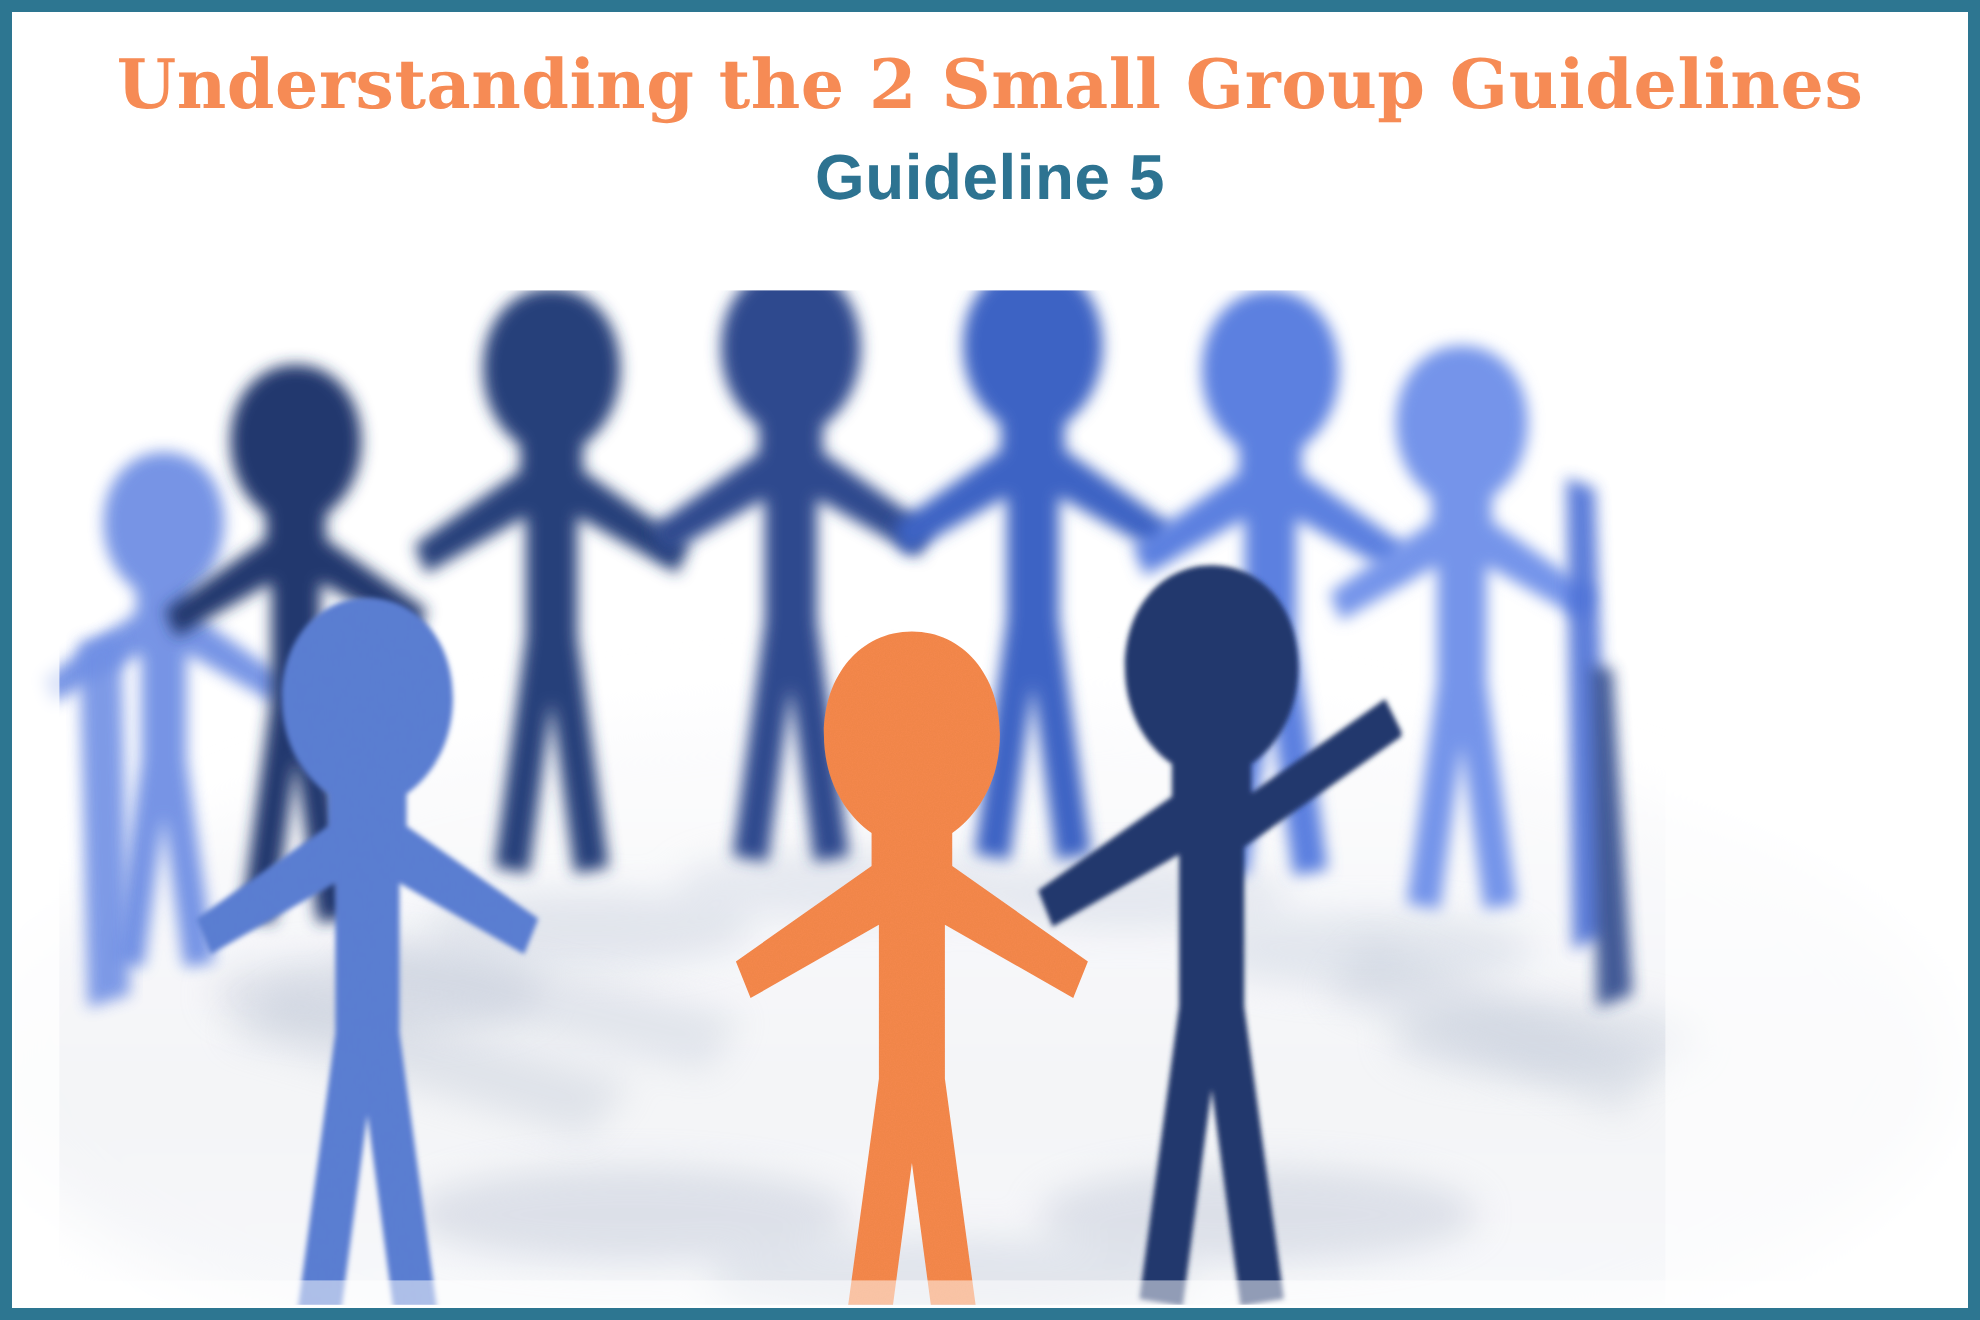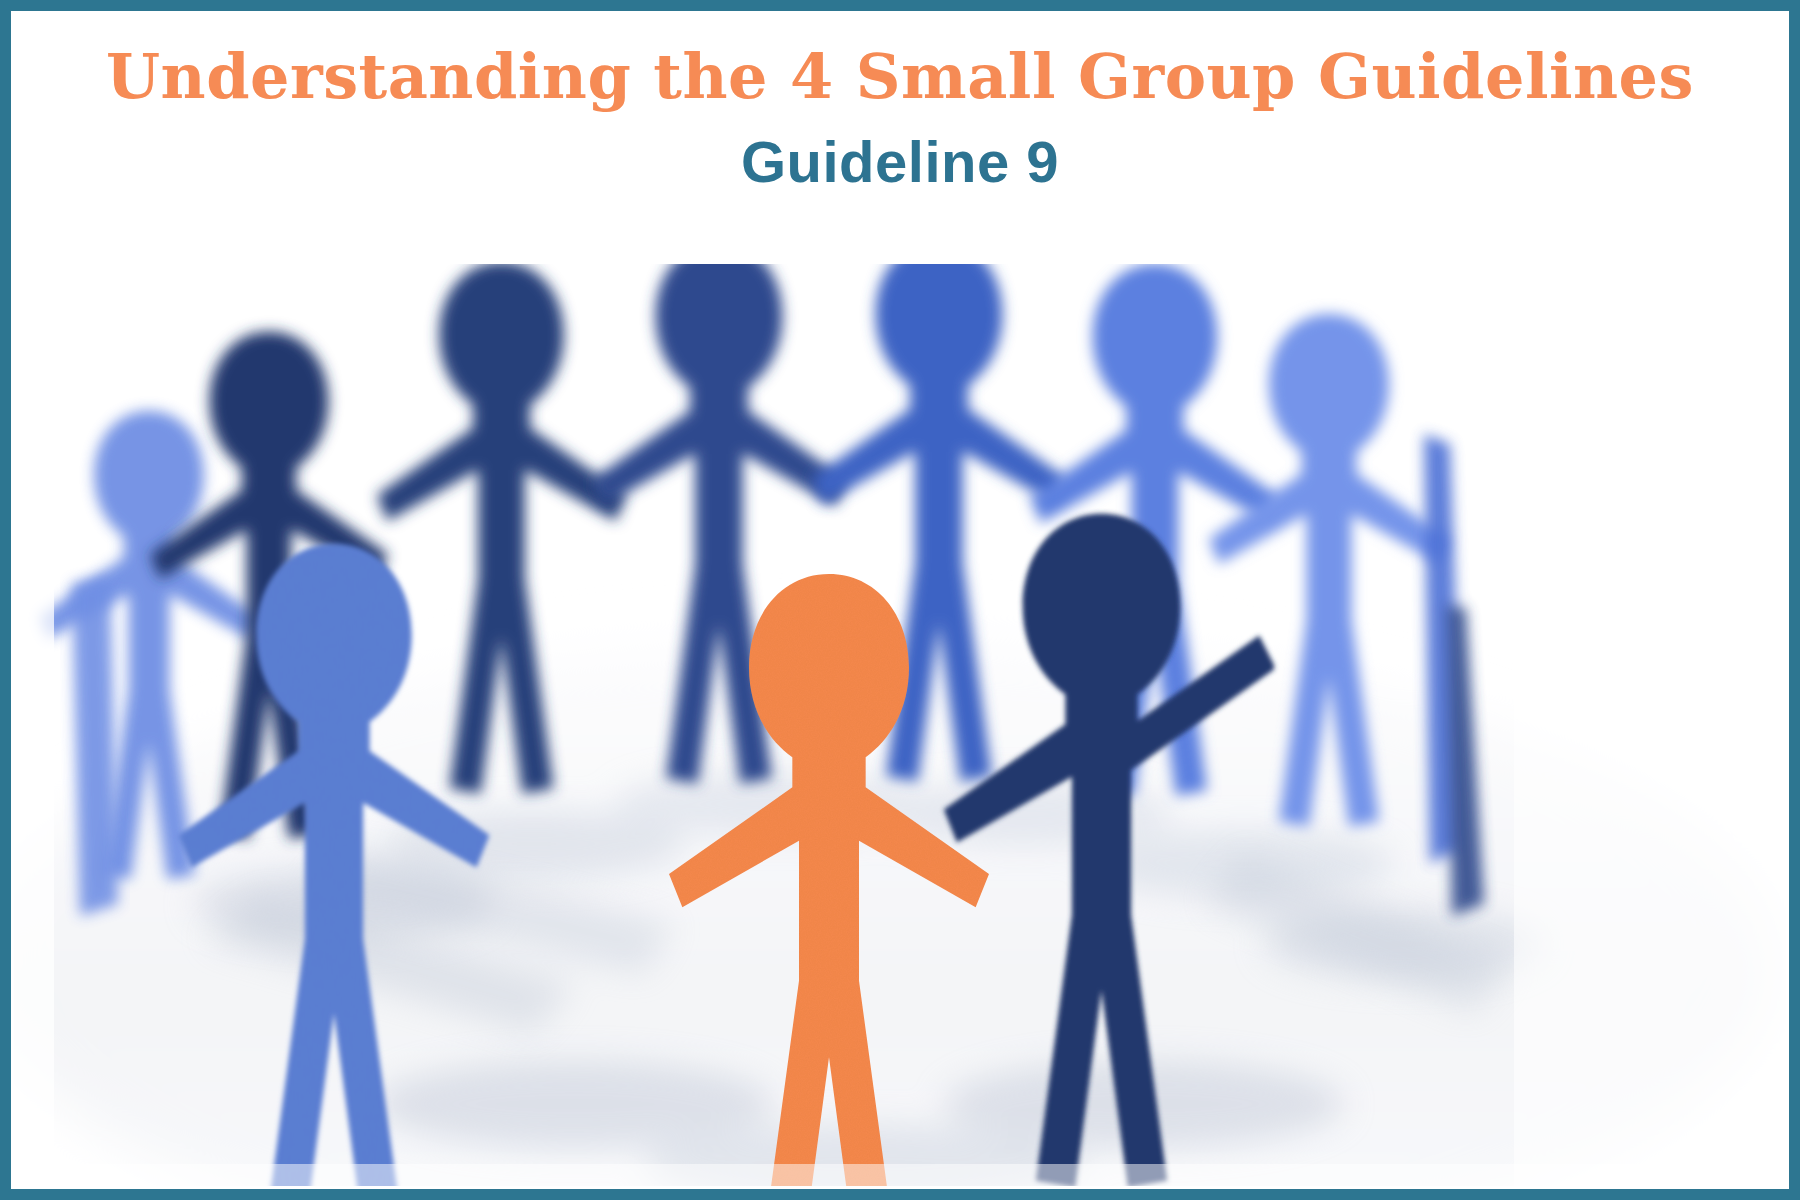--- a/index.html
+++ b/index.html
@@ -53,22 +53,22 @@
     background:#ffffff;
   }
   .photo svg{display:block;width:100%;height:100%;}
 </style>
 </head>
 <body>
 
 <div class="frame" style="border-color: rgb(45, 118, 145);">
   <div class="inner">
 
-    <div class="title" style="color: rgb(246, 139, 85);">Understanding the 4 Small Group Guidelines</div>
-    <div class="subtitle" style="color: rgb(45, 115, 145);">Guideline 9</div>
+    <div class="title" style="color: rgb(246, 139, 85);">Understanding the 2 Small Group Guidelines</div>
+    <div class="subtitle" style="color: rgb(45, 115, 145);">Guideline 5</div>
 
     <div class="photo">
       <svg viewBox="0 0 1778 1000" preserveAspectRatio="none" aria-hidden="true">
         <defs>
 
           <filter id="bl-strong" x="-25%" y="-25%" width="150%" height="150%">
             <feGaussianBlur stdDeviation="7"></feGaussianBlur>
           </filter>
           <filter id="bl-med" x="-25%" y="-25%" width="150%" height="150%">
             <feGaussianBlur stdDeviation="4.5"></feGaussianBlur>

